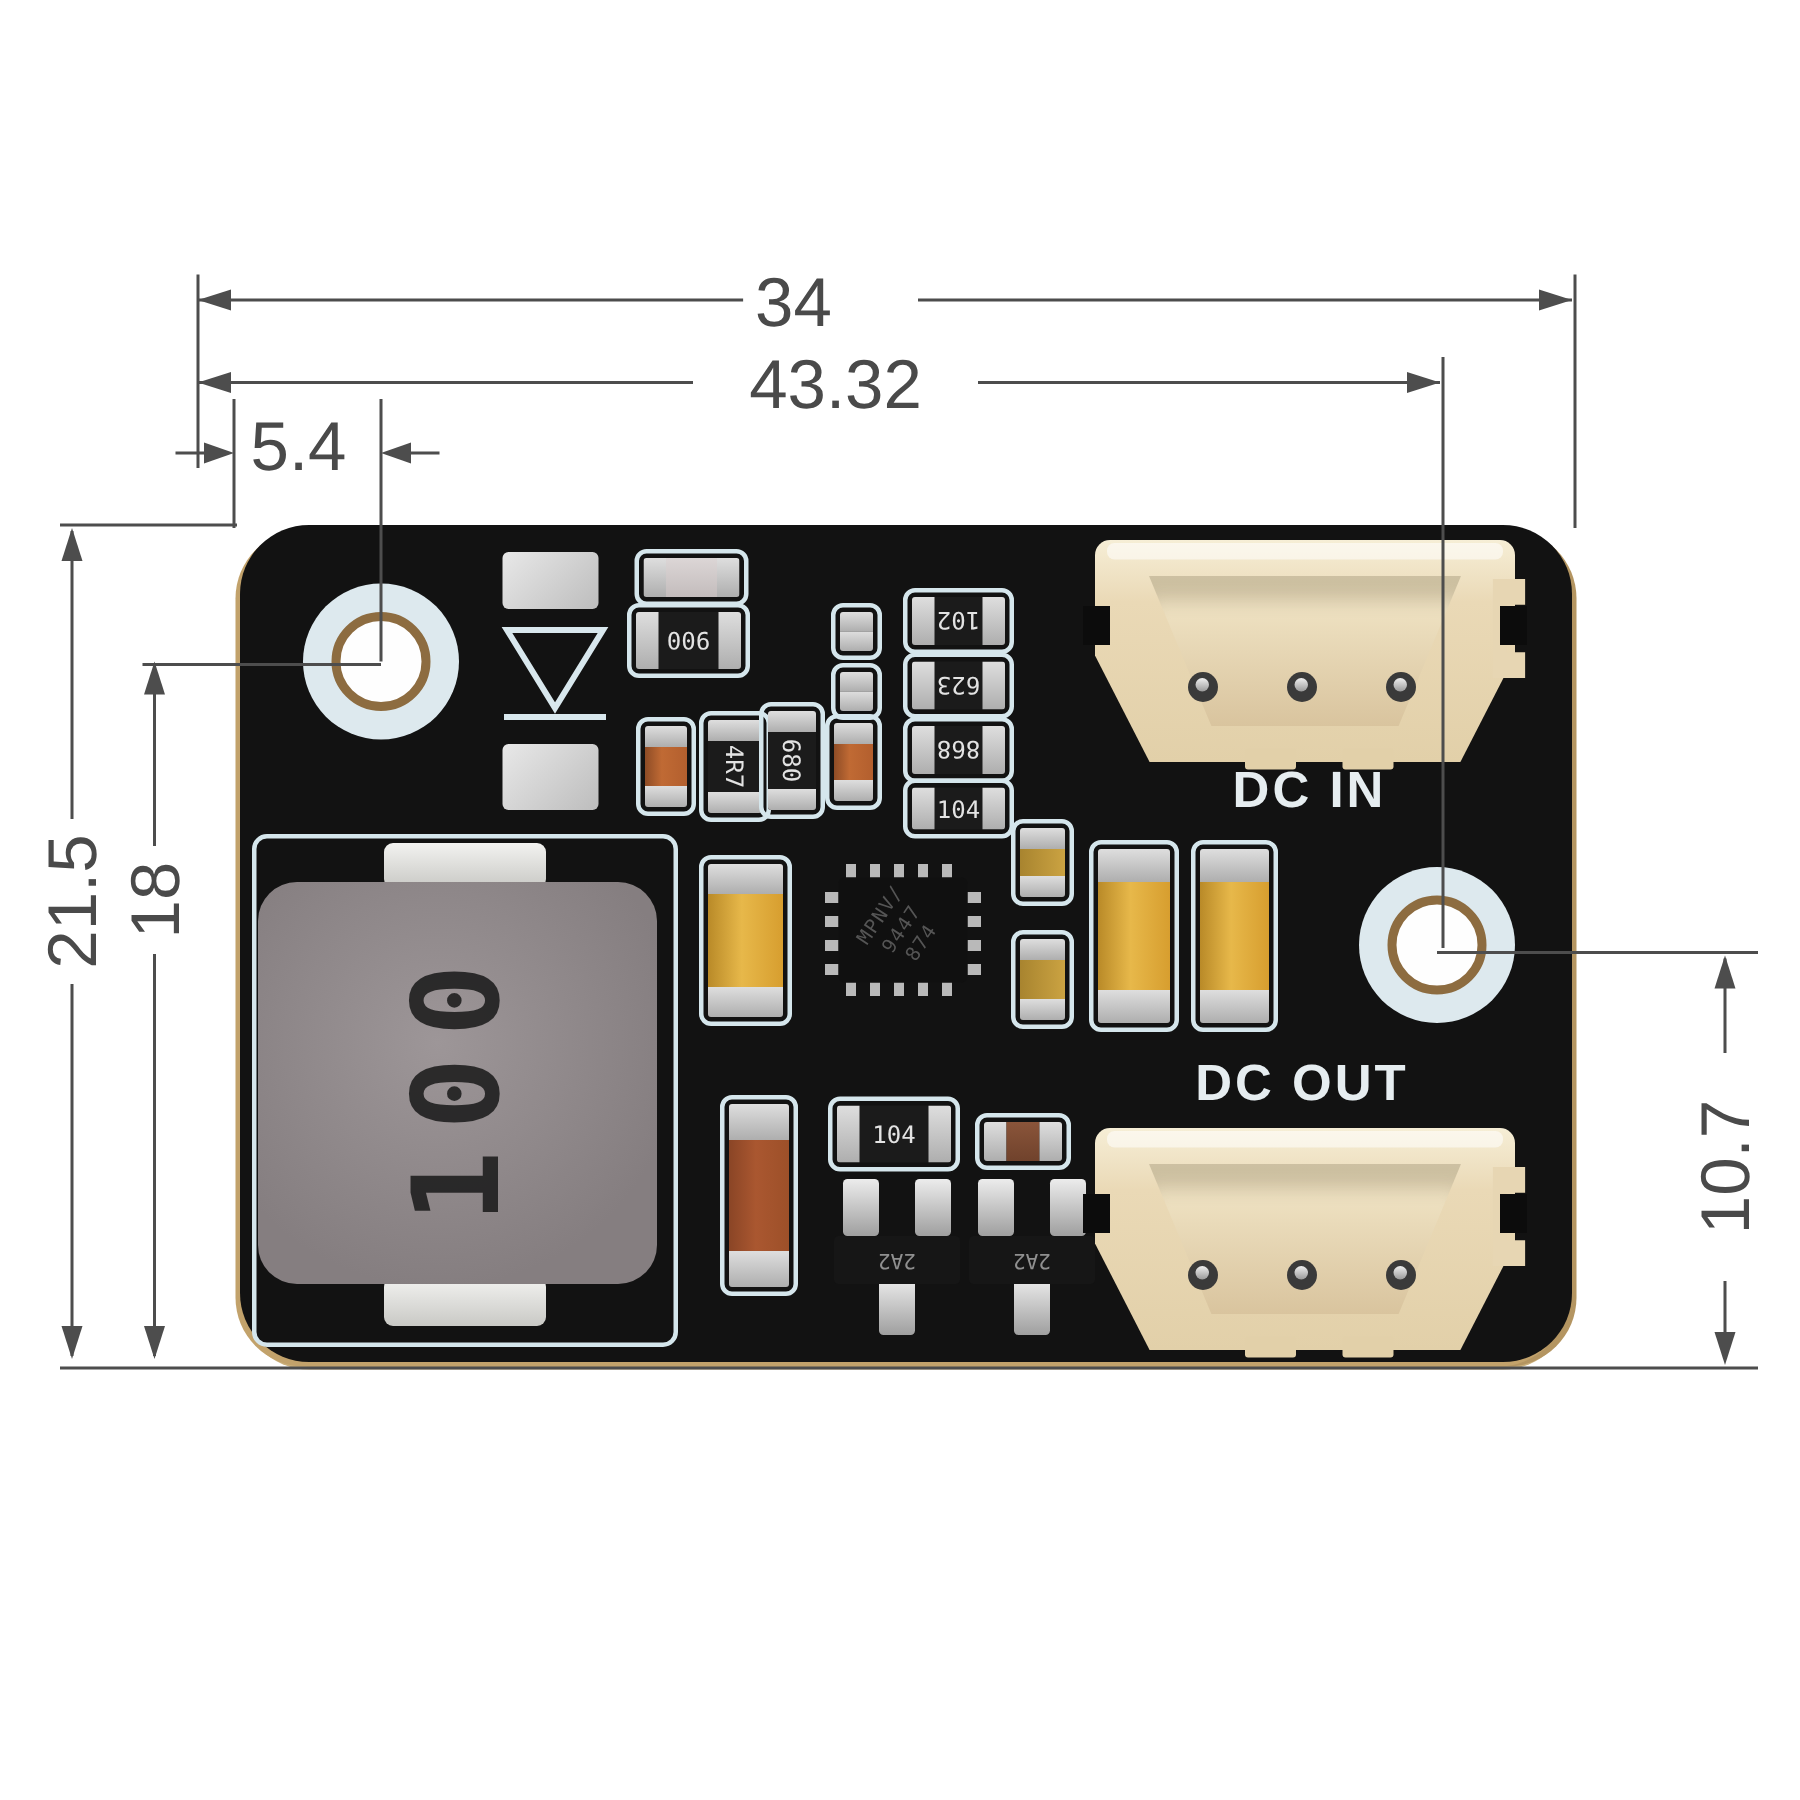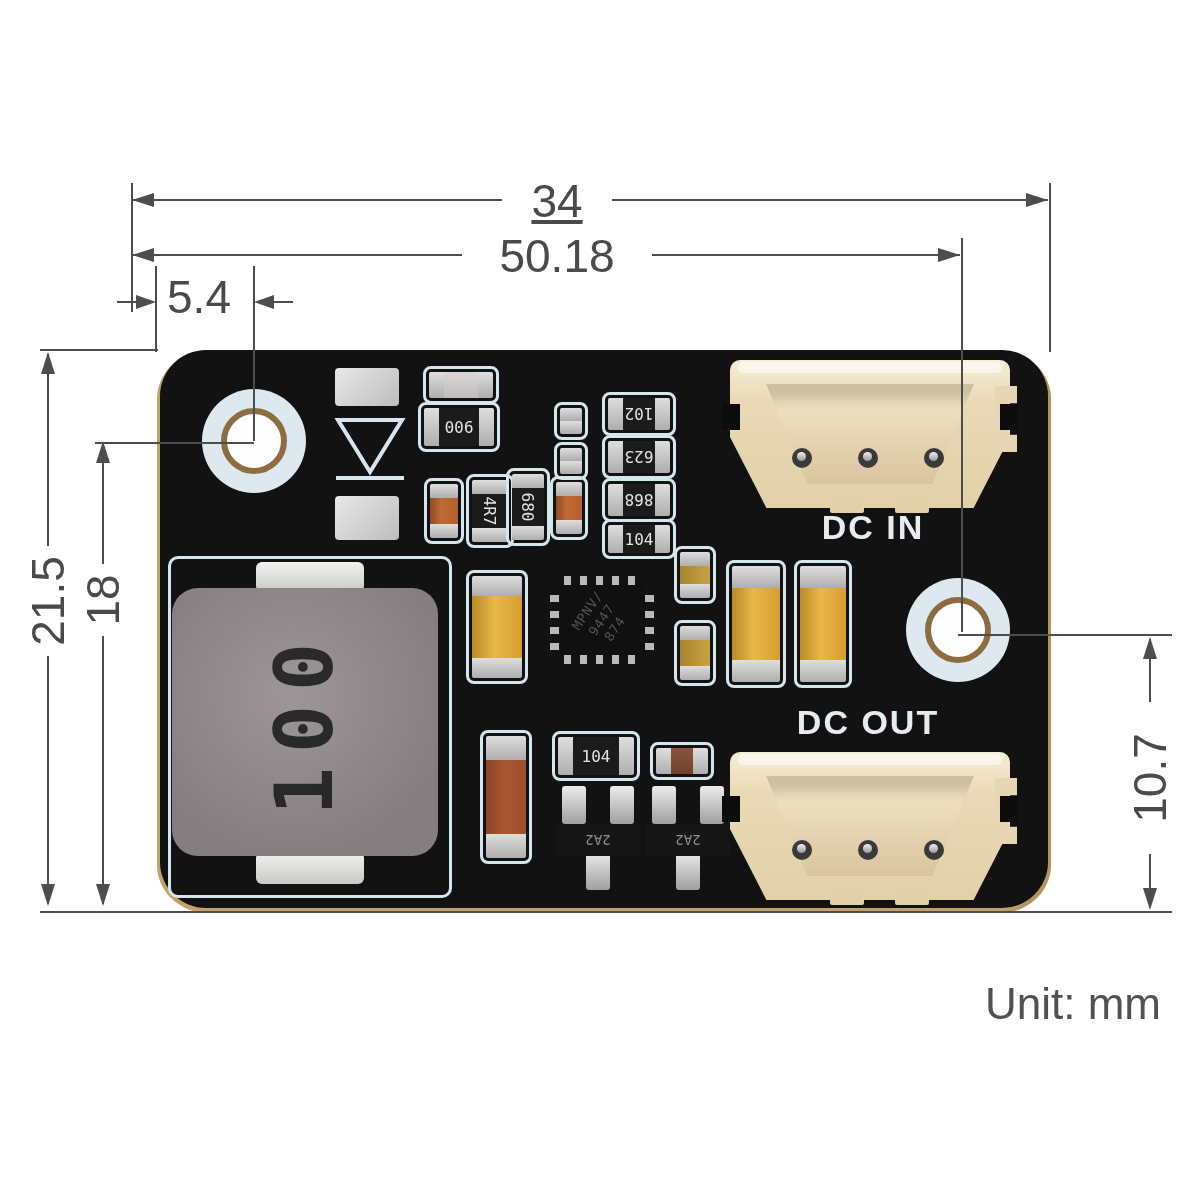--- a/index.html
+++ b/index.html
@@ -336,21 +336,20 @@
       <polygon points="254,302 274,295 274,309"></polygon>
       <polygon points="48,352 41,374 55,374"></polygon>
       <polygon points="48,906 41,884 55,884"></polygon>
       <polygon points="103,441 96,463 110,463"></polygon>
       <polygon points="103,906 96,884 110,884"></polygon>
       <polygon points="1150,637 1143,659 1157,659"></polygon>
       <polygon points="1150,910 1143,888 1157,888"></polygon>
     </g>
   </svg>
 
-  <div class="dimtxt" style="left:557px;top:201px;text-decoration:underline;">34</div>
-  <div class="dimtxt" style="left:557px;top:256px;">50.18</div>
+  <div class="dimtxt" style="left:529px;top:201px;">34</div>
+  <div class="dimtxt" style="left:557px;top:256px;">43.32</div>
   <div class="dimtxt" style="left:199px;top:297px;background:transparent;">5.4</div>
   <div class="dimtxt vert" style="left:48px;top:601px;">21.5</div>
   <div class="dimtxt vert" style="left:103px;top:600px;">18</div>
   <div class="dimtxt vert" style="left:1150px;top:778px;">10.7</div>
-  <div class="unitnote" style="left:1073px;top:1004px;">Unit: mm</div>
 
 </div>
 
 </body></html>

